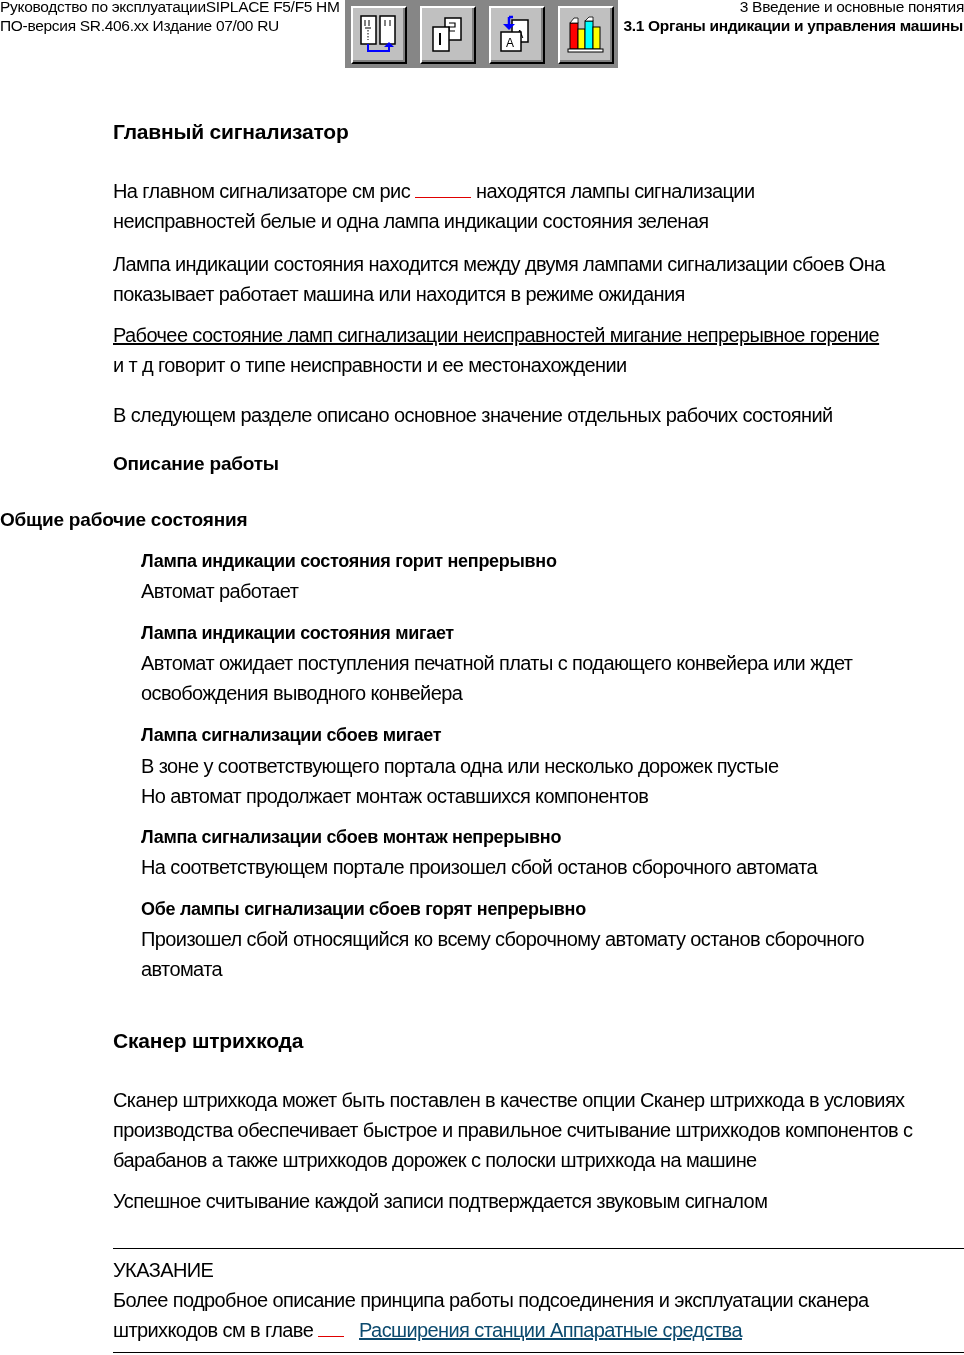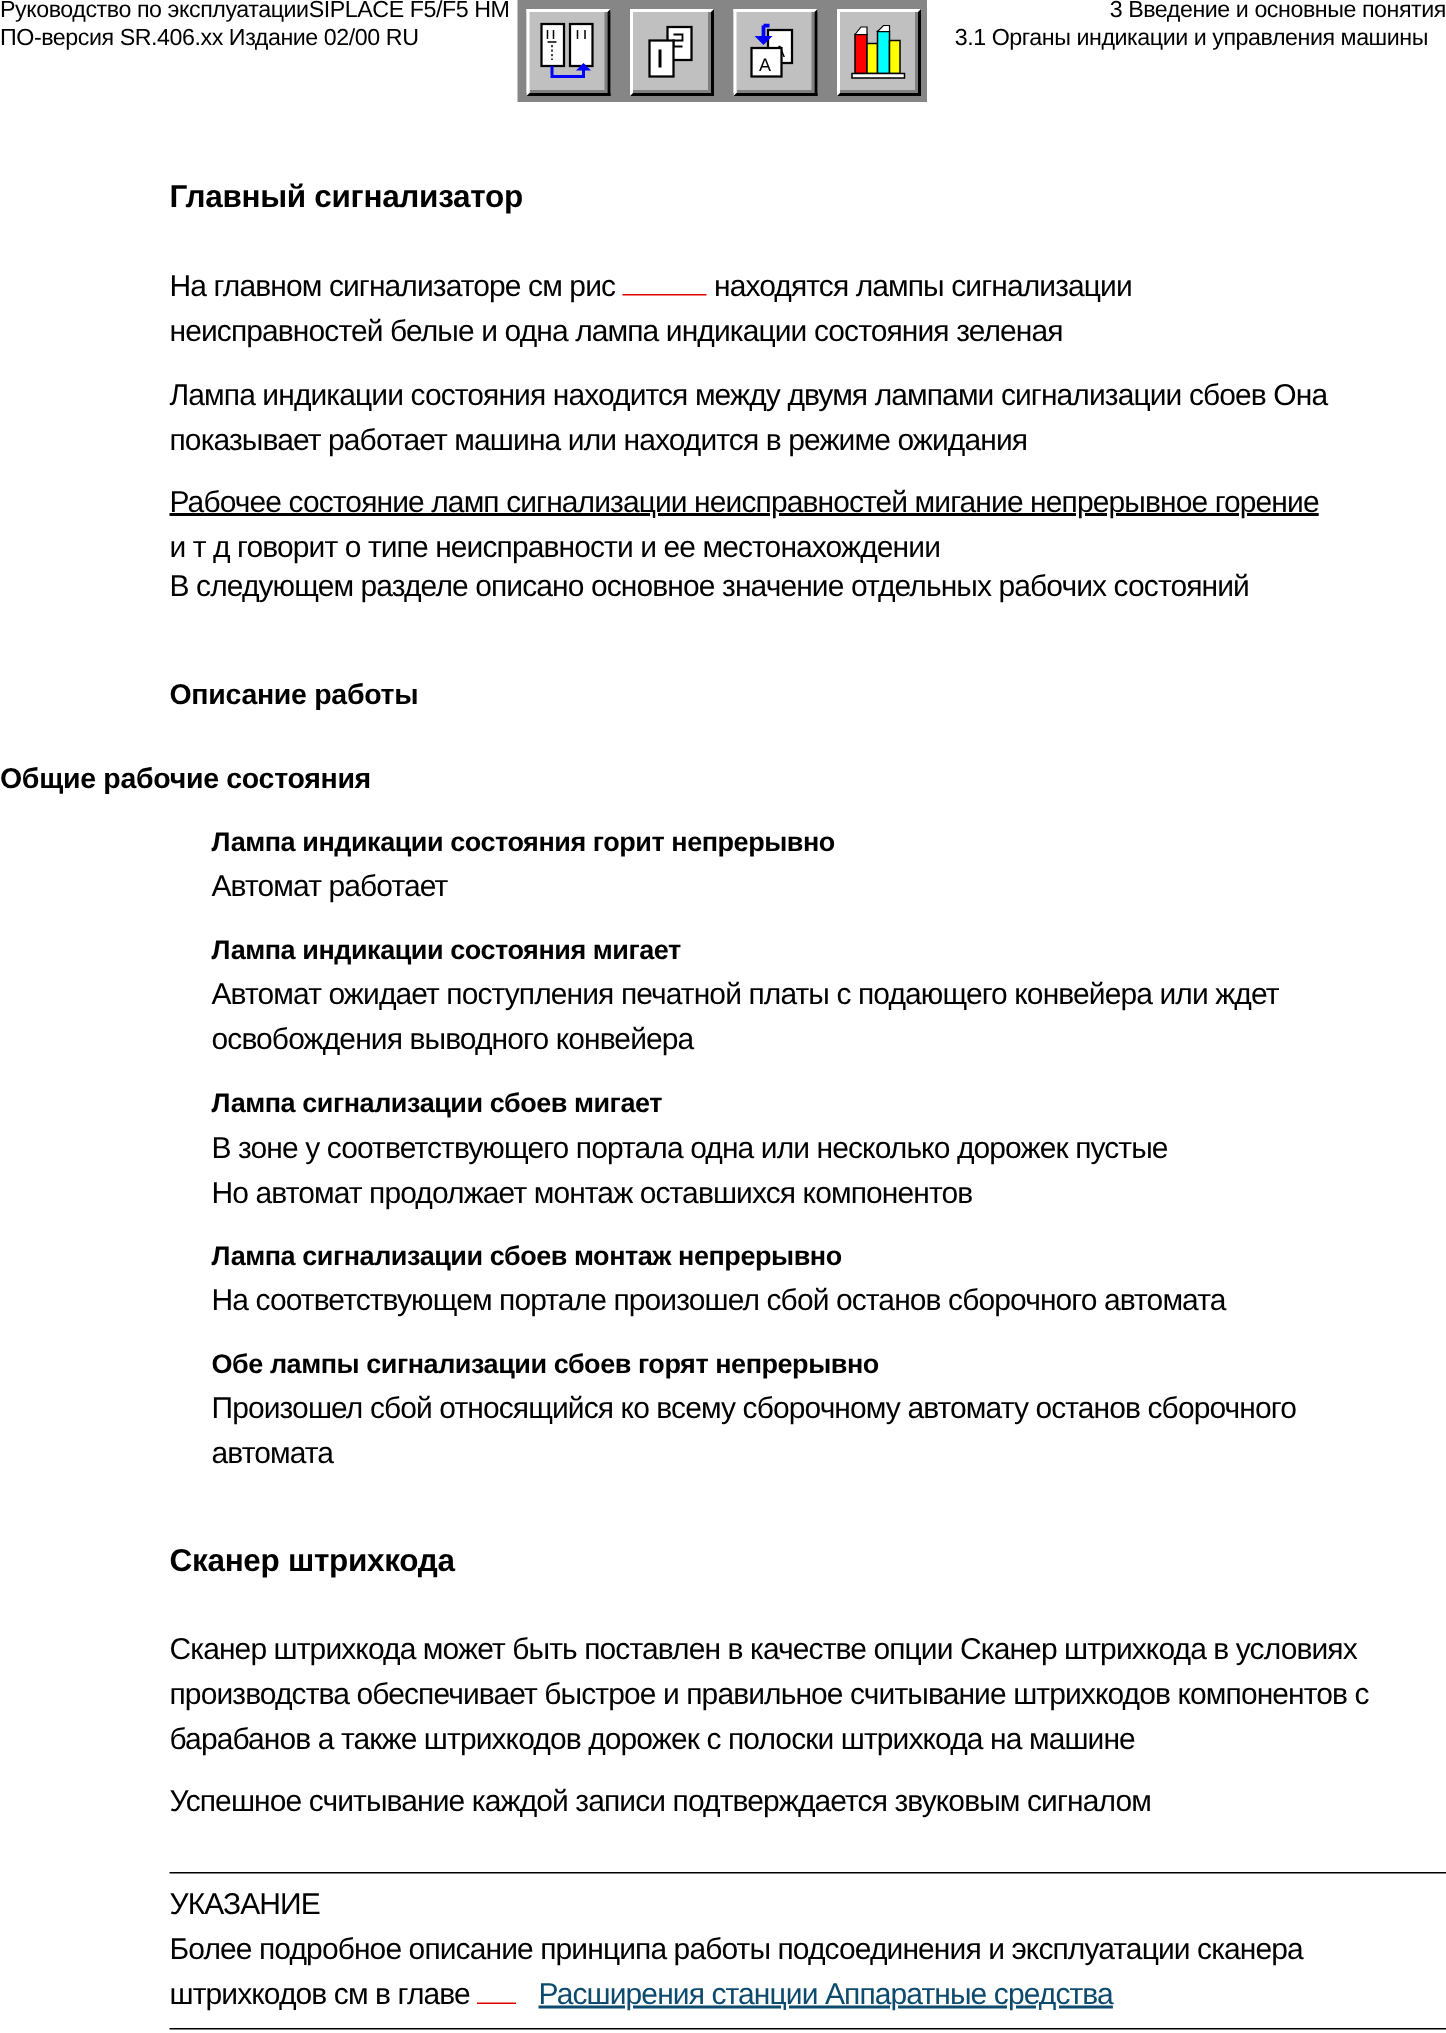--- a/index.html
+++ b/index.html
@@ -32,23 +32,23 @@
   }
   .blank { display: inline-block; width: 56px; border-bottom: 1.5px solid #e00000; height: 14px; vertical-align: baseline; }
   .blank-short { display: inline-block; width: 26px; border-bottom: 1.5px solid #e00000; height: 14px; vertical-align: baseline; }
   .link { color: #0c4a6e; text-decoration: underline; cursor: pointer; }
   .rule { position: absolute; left: 113px; width: 851px; height: 1px; background: #000; }
 </style>
 </head>
 <body>
 
 <div class="abs hdr" style="left:0;top:-2px;">Руководство по эксплуатацииSIPLACE F5/F5 HM</div>
-<div class="abs hdr" style="left:0;top:17px;">ПО-версия SR.406.xx   Издание 02/00 RU</div>
+<div class="abs hdr" style="left:0;top:17px;">ПО-версия SR.406.xx   Издание 07/00 RU</div>
 <div class="abs hdr hdr-right" style="right:0;top:-2px;">3 Введение и основные понятия</div>
-<div class="abs hdr hdr-right" style="right:12px;top:17px;">3.1 Органы индикации и управления машины</div>
+<div class="abs hdr hdr-right" style="right:1px;top:17px;font-weight:bold;">3.1 Органы индикации и управления машины</div>
 
 <div class="toolbar">
   <div class="tbtn" style="left:6px;">
     <svg width="40" height="42" viewBox="0 0 40 42">
       <rect x="2" y="2" width="15" height="28" fill="#fff" stroke="#000" stroke-width="1.5"></rect>
       <rect x="21" y="2" width="15" height="28" fill="#fff" stroke="#000" stroke-width="1.5"></rect>
       <line x1="6" y1="6" x2="6" y2="12" stroke="#000"></line>
         <line x1="10" y1="6" x2="10" y2="12" stroke="#000"></line>
       <line x1="6" y1="14" x2="12" y2="14" stroke="#000"></line>
         <line x1="9" y1="16" x2="9" y2="26" stroke="#000" stroke-dasharray="1.5,1.5"></line>
@@ -96,21 +96,21 @@
   <span>На главном сигнализаторе  см  рис </span><span class="blank"></span><span>  находятся    лампы сигнализации</span>
 </div>
 <div class="abs body-text" style="left:113px;top:206px;">неисправностей  белые  и одна лампа индикации состояния  зеленая</div>
 
 <div class="abs body-text" style="left:113px;top:249px;">Лампа индикации состояния находится между двумя лампами сигнализации сбоев  Она</div>
 <div class="abs body-text" style="left:113px;top:279px;">показывает  работает машина или находится в режиме ожидания</div>
 
 <div class="abs body-text" style="left:113px;top:320px;text-decoration:underline;">Рабочее состояние ламп сигнализации неисправностей  мигание  непрерывное горение</div>
 <div class="abs body-text" style="left:113px;top:350px;">и т д   говорит о типе неисправности и ее местонахождении</div>
 
-<div class="abs body-text" style="left:113px;top:376px;">В следующем разделе описано основное значение отдельных рабочих состояний</div>
+<div class="abs body-text" style="left:113px;top:400px;">В следующем разделе описано основное значение отдельных рабочих состояний</div>
 
 <h2 class="t abs h-sub" style="left:113px;top:453px;">Описание работы</h2>
 <h3 class="t abs h-sub" style="left:0;top:509px;">Общие рабочие состояния</h3>
 
 <h4 class="t abs h-state" style="left:141px;top:551px;">Лампа индикации состояния горит непрерывно</h4>
 <div class="abs body-text" style="left:141px;top:576px;">Автомат работает</div>
 
 <h4 class="t abs h-state" style="left:141px;top:623px;">Лампа индикации состояния мигает</h4>
 <div class="abs body-text" style="left:141px;top:648px;">Автомат ожидает поступления печатной платы с подающего конвейера или ждет</div>
 <div class="abs body-text" style="left:141px;top:678px;">освобождения выводного конвейера</div>

